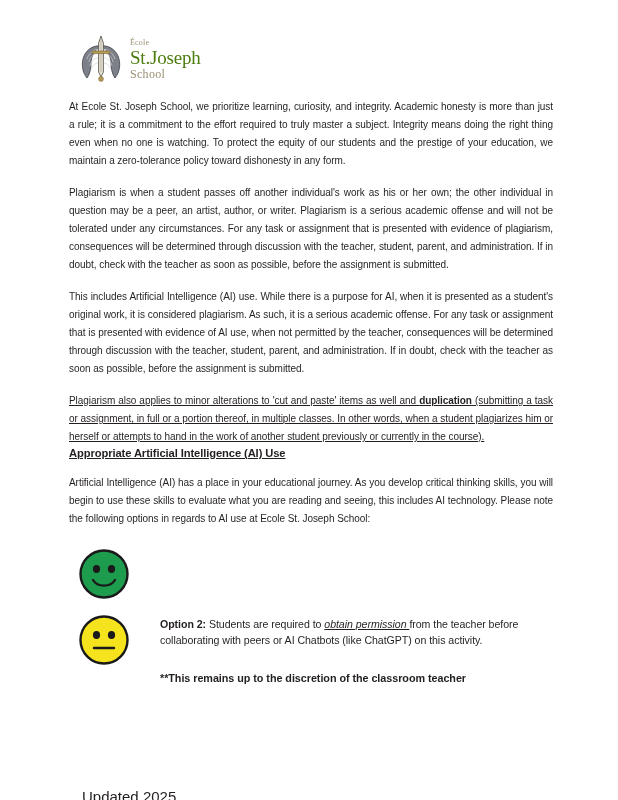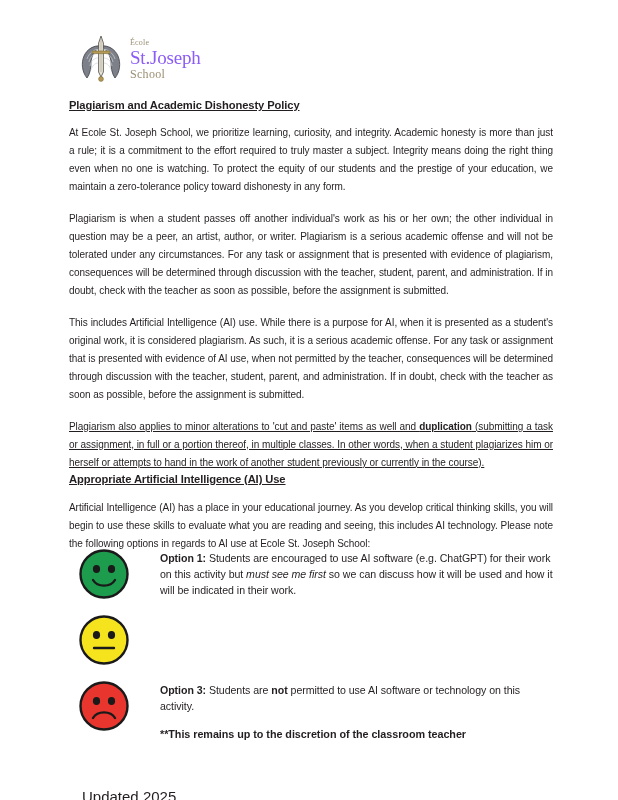--- a/index.html
+++ b/index.html
@@ -44,21 +44,21 @@
   .logo-ecole {
     font-family: "Liberation Serif", serif;
     font-size: 8px;
     color: #9a8f73;
     letter-spacing: .2px;
     margin-bottom: 1px;
   }
   .logo-name {
     font-family: "Liberation Serif", serif;
     font-size: 19px;
-    color: #8b5cf6;
+    color: #4d7c0f;
     letter-spacing: -.2px;
     line-height: 1;
   }
   .logo-school {
     font-family: "Liberation Serif", serif;
     font-size: 12px;
     color: #9a8f73;
     letter-spacing: .3px;
     margin-top: 1px;
   }
@@ -177,21 +177,20 @@
     </svg>
     <div class="logo-words">
       <span class="logo-ecole">École</span>
       <span class="logo-name">St.Joseph</span>
       <span class="logo-school">School</span>
     </div>
   </div>
 
   <div class="doc">
 
-    <h2 class="section-heading">Plagiarism and Academic Dishonesty Policy</h2>
 
     <p class="para">At Ecole St. Joseph School, we prioritize learning, curiosity, and integrity. Academic honesty is more than just a rule; it is a commitment to the effort required to truly master a subject. Integrity means doing the right thing even when no one is watching. To protect the equity of our students and the prestige of your education, we maintain a zero-tolerance policy toward dishonesty in any form.</p>
 
     <p class="para">Plagiarism is when a student passes off another individual's work as his or her own; the other individual in question may be a peer, an artist, author, or writer. Plagiarism is a serious academic offense and will not be tolerated under any circumstances. For any task or assignment that is presented with evidence of plagiarism, consequences will be determined through discussion with the teacher, student, parent, and administration. If in doubt, check with the teacher as soon as possible, before the assignment is submitted.</p>
 
     <p class="para">This includes Artificial Intelligence (AI) use. While there is a purpose for AI, when it is presented as a student's original work, it is considered plagiarism. As such, it is a serious academic offense. For any task or assignment that is presented with evidence of AI use, when not permitted by the teacher, consequences will be determined through discussion with the teacher, student, parent, and administration. If in doubt, check with the teacher as soon as possible, before the assignment is submitted.</p>
 
     <p class="para last"><span>Plagiarism also applies to minor alterations to 'cut and paste' items as well and </span><b>duplication</b><span> (submitting a task or assignment, in full or a portion thereof, in multiple classes. In other words, when a student plagiarizes him or herself or attempts to hand in the work of another student previously or currently in the course).</span></p>
 
     <h2 class="section-heading tight gap-before-ai">Appropriate Artificial Intelligence (AI) Use</h2>
@@ -202,40 +201,31 @@
 
   <div class="options">
 
     <div class="option-row r1">
       <svg class="face" viewBox="0 0 52 52">
         <circle cx="26" cy="26" r="23.5" fill="#1d9c4e" stroke="#1a1a1a" stroke-width="2.4"></circle>
         <ellipse cx="18.5" cy="21" rx="3.6" ry="4" fill="#1a1a1a"></ellipse>
         <ellipse cx="33.5" cy="21" rx="3.6" ry="4" fill="#1a1a1a"></ellipse>
         <path d="M15 32 C19.5 39.5 32.5 39.5 37 32" fill="none" stroke="#1a1a1a" stroke-width="2.4" stroke-linecap="round"></path>
       </svg>
-      <div class="option-text"><b>Option 1:</b><span> Students are encouraged to use AI software (e.g. ChatGPT) for their work on this activity but </span><i>must see me first</i><span> so we can discuss how it will be used and how it will be indicated in their work.</span></div>
     </div>
 
     <div class="option-row r2">
       <svg class="face" viewBox="0 0 52 52">
         <circle cx="26" cy="26" r="23.5" fill="#f5e31d" stroke="#1a1a1a" stroke-width="2.4"></circle>
         <ellipse cx="18.5" cy="21" rx="3.6" ry="4" fill="#1a1a1a"></ellipse>
         <ellipse cx="33.5" cy="21" rx="3.6" ry="4" fill="#1a1a1a"></ellipse>
         <line x1="16" y1="34" x2="36" y2="34" stroke="#1a1a1a" stroke-width="2.4" stroke-linecap="round"></line>
       </svg>
+      <div class="option-text"><b>Option 2:</b><span> Students are required to </span><i class="ul-space">obtain permission </i><span>from the teacher before collaborating with peers or AI Chatbots (like ChatGPT) on this activity.</span></div>
     </div>
 
-    <div class="option-row r3">
-      <svg class="face" viewBox="0 0 52 52">
-        <circle cx="26" cy="26" r="23.5" fill="#e8362f" stroke="#1a1a1a" stroke-width="2.4"></circle>
-        <ellipse cx="18.5" cy="21" rx="3.6" ry="4" fill="#1a1a1a"></ellipse>
-        <ellipse cx="33.5" cy="21" rx="3.6" ry="4" fill="#1a1a1a"></ellipse>
-        <path d="M15 38 C19.5 30.5 32.5 30.5 37 38" fill="none" stroke="#1a1a1a" stroke-width="2.4" stroke-linecap="round"></path>
-      </svg>
-      <div class="option-text"><b>Option 3:</b><span> Students are </span><b>not</b><span> permitted to use AI software or technology on this activity.</span></div>
-    </div>
 
     <div class="closing-note">**This remains up to the discretion of the classroom teacher</div>
   </div>
 
   <div class="footer">Updated 2025</div>
 
 </div>
 
 </body></html>

